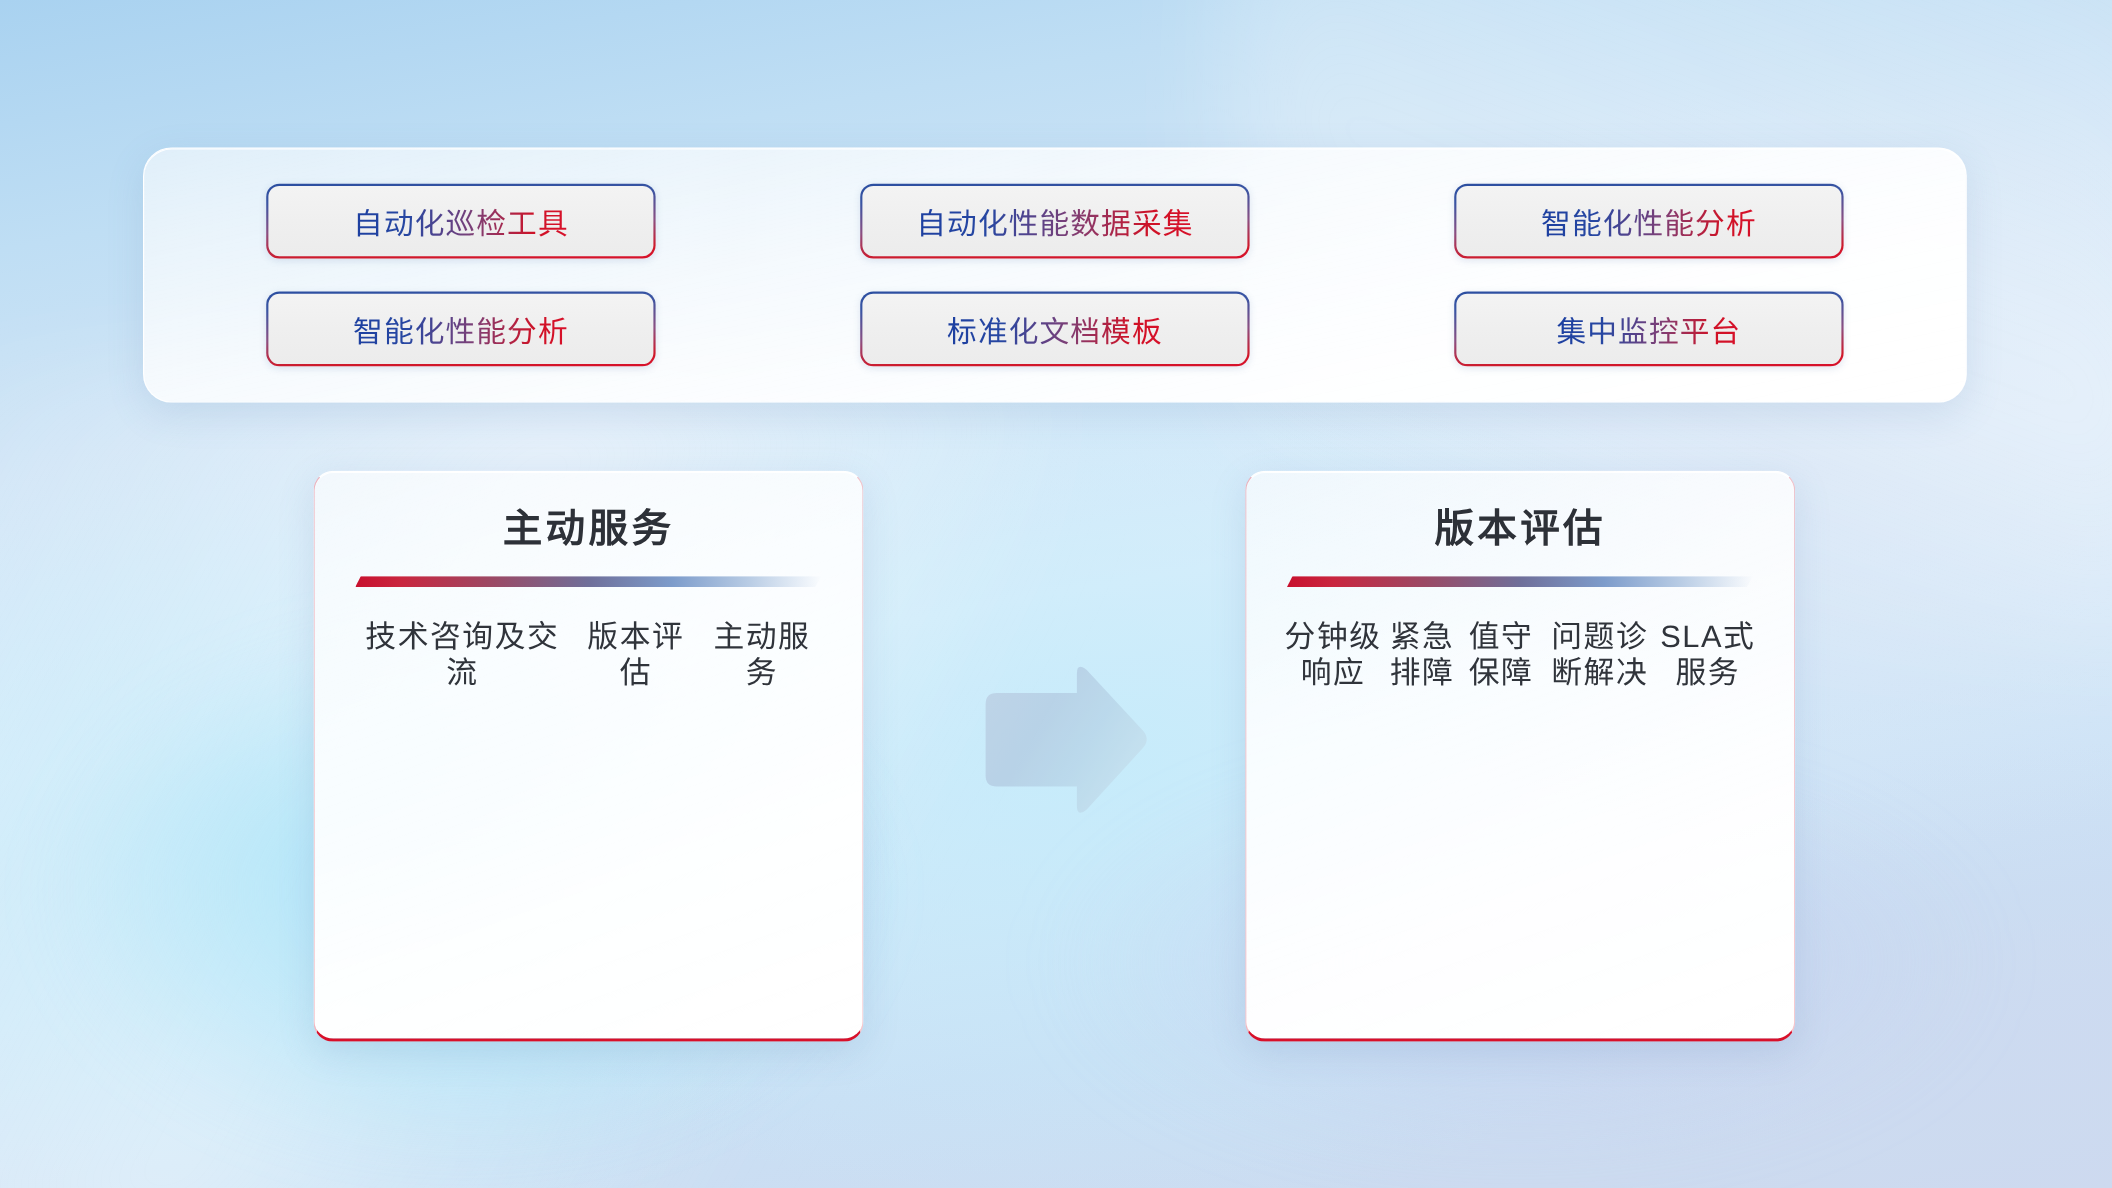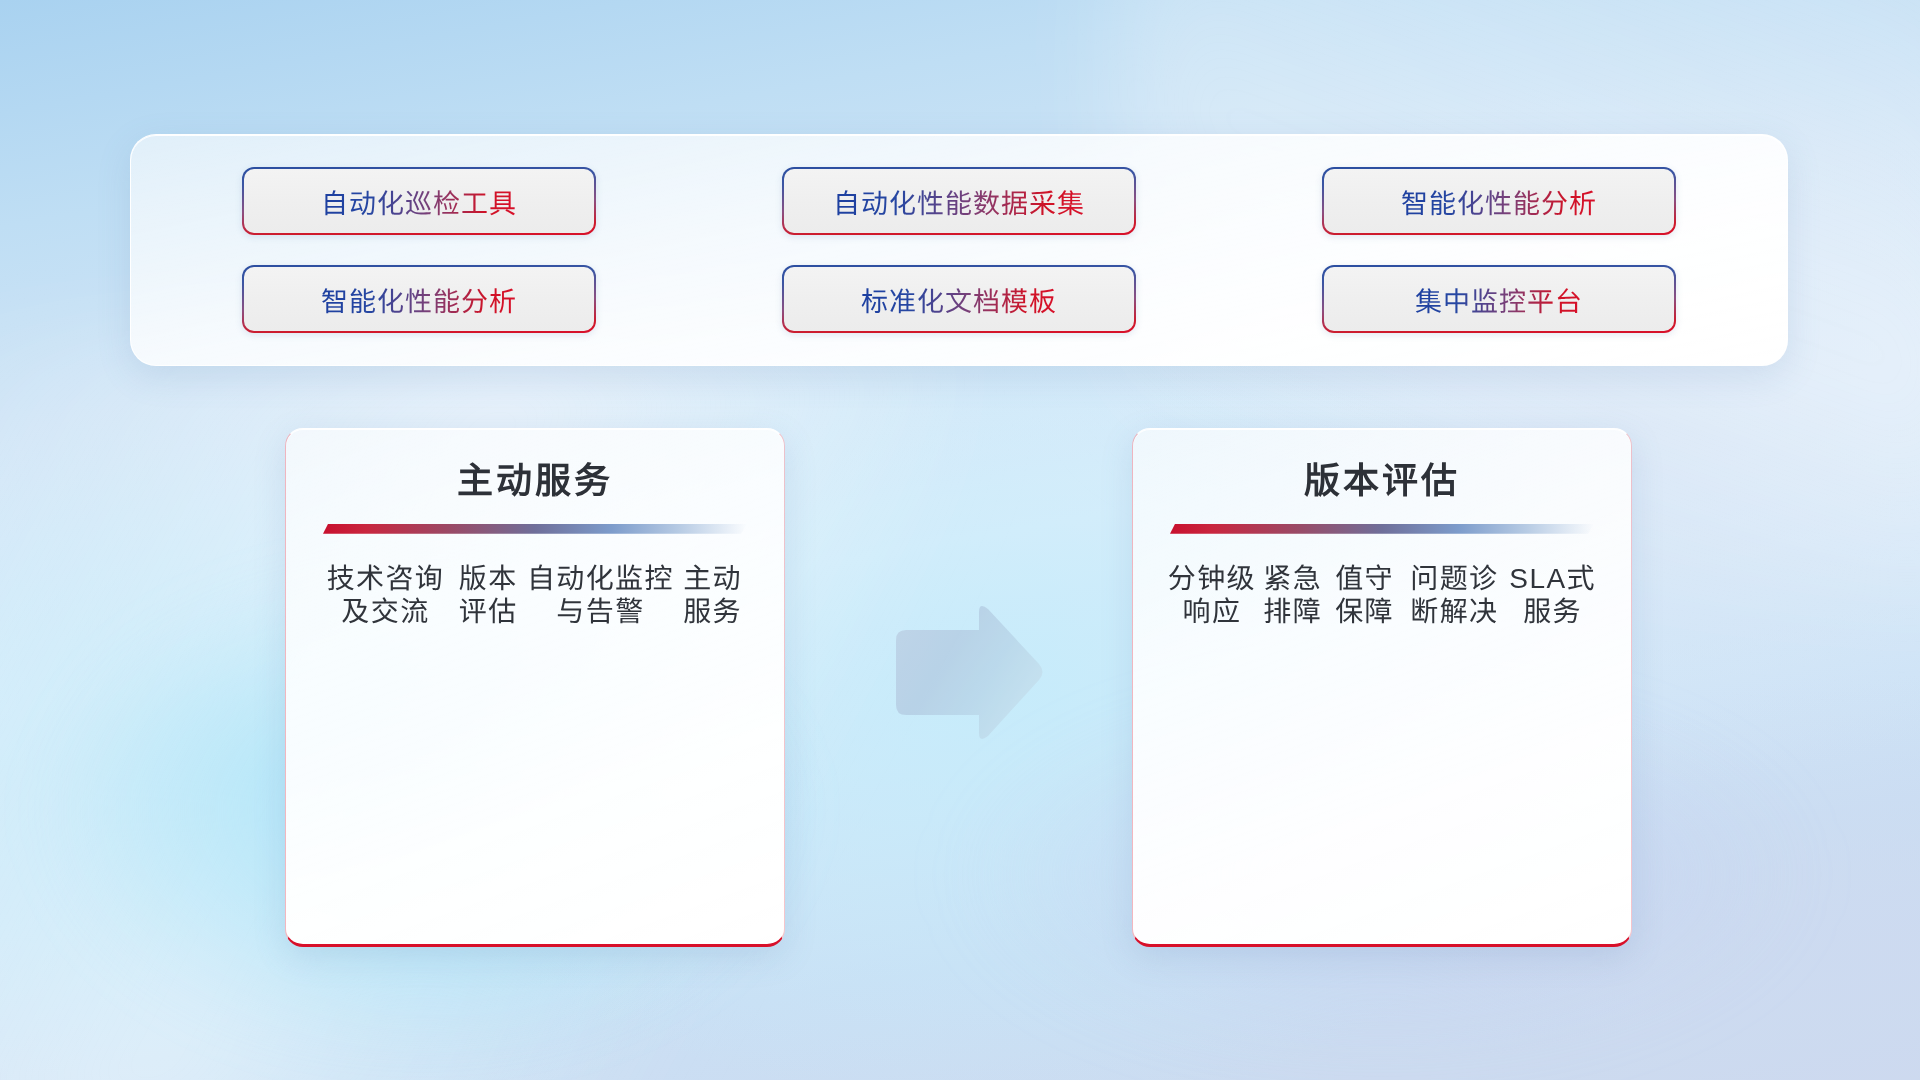--- a/index.html
+++ b/index.html
@@ -221,21 +221,20 @@
   </div>
 
 </div>
 
 <div class="card card-active">
   <div class="card-title">主动服务</div>
   <div class="card-rule"></div>
   <ul class="card-list">
     <li>技术咨询及交流</li>
     <li>版本评估</li>
-    <li>自动化监控与告警</li>
     <li>主动服务</li>
   </ul>
 </div>
 
 <svg class="arrow" viewBox="0 0 160 142">
   <defs>
     <linearGradient id="arrowGrad" x1="0" y1="0" x2="1" y2="0.55">
       <stop offset="0%" stop-color="#b9c7dd"></stop>
       <stop offset="42%" stop-color="#aec3dc"></stop>
       <stop offset="72%" stop-color="#b4cfe3"></stop>

